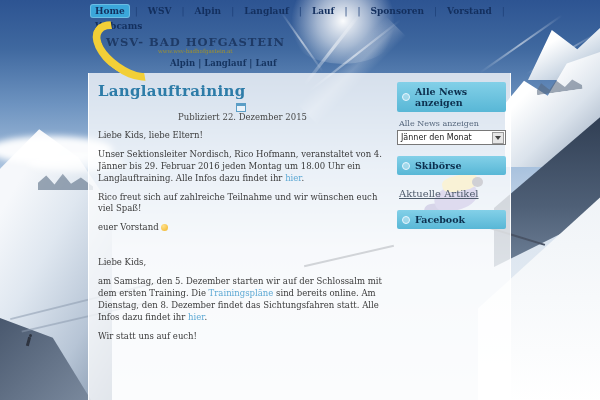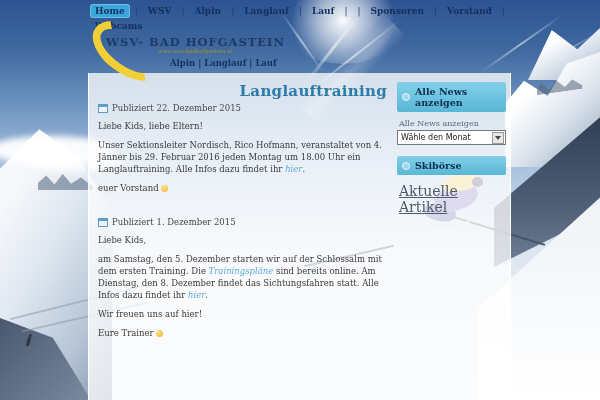--- a/index.html
+++ b/index.html
@@ -86,46 +86,46 @@
     color:#15335f;white-space:nowrap;}
 
   
   .panel{position:absolute;left:88px;top:73px;width:423px;bottom:0;z-index:4;
     background:rgba(255,255,255,.76);
     border-left:1px solid rgba(255,255,255,.85);border-right:1px solid rgba(255,255,255,.85);
     display:flex;box-sizing:border-box;}
   .main{width:304px;padding:9px 6px 0 9px;box-sizing:border-box;}
   article{margin-bottom:23px;}
   .article-title{font-size:15px;font-weight:bold;color:var(--heading-teal,#2d7ca8);
-    margin:0 0 3px;letter-spacing:.3px;cursor:pointer;text-align:right;}
-  .meta{font-size:8.5px;color:#474747;display:flex;align-items:center;margin-bottom:8px;}
+    margin:0 0 3px;letter-spacing:.3px;cursor:pointer;}
+  .meta{font-size:8.5px;color:#474747;display:flex;align-items:center;margin-bottom:8px;flex-direction:column;}
   .cal-icon{width:8px;height:7px;border:1px solid #5b9ec6;background:#eaf3fa;
     margin-right:4px;position:relative;display:inline-block;}
   .cal-icon::before{content:"";position:absolute;left:0;top:0;right:0;height:2px;background:#5b9ec6;}
   .main p{font-size:8.5px;color:#3b3b3b;line-height:1.4;margin:0 0 7px;}
-  a.inline-link{color:var(--link-blue,#5ea9d4);text-decoration:none;cursor:pointer;font-style:italic;}
+  a.inline-link{color:var(--link-blue,#5ea9d4);text-decoration:none;cursor:pointer;}
   .smiley{display:inline-block;width:7px;height:7px;border-radius:50%;
     background:radial-gradient(circle at 35% 30%,#ffe08a,#f0b429);vertical-align:middle;margin-left:2px;}
 
   
   .sidebar{flex:1;padding:9px 4px 11px 4px;box-sizing:border-box;}
   .widget-bar{background:linear-gradient(180deg,#83d0e8,var(--accent-blue,#58b7d6));
     color:#0c2f4e;font-weight:bold;font-size:9.5px;padding:4px 5px;
     display:flex;align-items:center;margin-bottom:7px;border-radius:2px;cursor:pointer;}
   .bullet-icon{width:6px;height:6px;border:1px solid #e8f6ff;border-radius:50%;
     background:rgba(255,255,255,.35);margin-right:5px;flex:none;}
   .filter-label{font-size:8px;color:#56677d;margin:3px 0 2px 2px;}
   .select{background:#fff;border:1px solid #787878;height:13px;display:flex;align-items:center;
     justify-content:space-between;font-size:8px;color:#222;padding:0 1px 0 3px;
     margin-bottom:11px;cursor:pointer;font-family:"DejaVu Sans","Liberation Sans",sans-serif;}
   .select-arrow{width:10px;height:10px;border:1px solid #9a9a9a;background:#e6e6e6;
     display:flex;align-items:center;justify-content:center;flex:none;}
   .select-arrow::before{content:"";width:0;height:0;border-left:3px solid transparent;
     border-right:3px solid transparent;border-top:4px solid #444;}
-  .sidebar-link{font-size:14px;color:#4e5b6b;text-decoration:underline;
+  .sidebar-link{font-size:10px;color:#4e5b6b;text-decoration:underline;
     display:inline-block;margin:1px 0 11px 2px;cursor:pointer;}
 </style>
 </head>
 <body>
 
 <div class="bg">
   <div class="sun"></div>
   <div class="ray ray1"></div>
   <div class="ray ray2"></div>
   <div class="ray ray3"></div>
@@ -189,45 +189,45 @@
   <main class="main">
 
     <article>
       <h2 class="article-title">Langlauftraining</h2>
       <div class="meta">
         <span class="cal-icon"></span>
         <span>Publiziert 22. Dezember 2015</span>
       </div>
       <p><span>Liebe Kids, liebe Eltern!</span></p>
       <p><span>Unser Sektionsleiter Nordisch, Rico Hofmann, veranstaltet von 4. Jänner bis 29. Februar 2016 jeden Montag um 18.00 Uhr ein Langlauftraining. Alle Infos dazu findet ihr </span><a class="inline-link">hier</a><span>.</span></p>
+      <p><span>Rico freut sich auf zahlreiche Teilnahme und wir wünschen euch viel Spaß!</span></p>
       <p><span>euer Vorstand</span><span class="smiley"></span></p>
     </article>
 
     <article>
-      <div class="meta">
-        <span class="cal-icon"></span>
-        <span>Publiziert 1. Dezember 2015</span>
-      </div>
       <p><span>Liebe Kids,</span></p>
       <p><span>am Samstag, den 5. Dezember starten wir auf der Schlossalm mit dem ersten Training. Die </span><a class="inline-link">Trainingspläne</a><span> sind bereits online. Am Dienstag, den 8. Dezember findet das Sichtungsfahren statt. Alle Infos dazu findet ihr </span><a class="inline-link">hier</a><span>.</span></p>
-      <p><span>Wir freuen uns auf hier!</span></p>
-      <p><span>Eure Trainer</span><span class="smiley"></span></p>
+      <p><span>Wir statt uns auf euch!</span></p>
     </article>
 
   </main>
 
   <aside class="sidebar">
     <div class="widget-bar">
       <span class="bullet-icon"></span>
       <span>Alle News anzeigen</span>
     </div>
     <div class="filter-label">Alle News anzeigen</div>
     <div class="select">
-      <span>Wähle den Monat</span>
+      <span>Jänner den Monat</span>
       <span class="select-arrow"></span>
     </div>
     <div class="widget-bar">
       <span class="bullet-icon"></span>
       <span>Skibörse</span>
     </div>
     <a class="sidebar-link">Aktuelle Artikel</a>
+    <div class="widget-bar">
+      <span class="bullet-icon"></span>
+      <span>Facebook</span>
+    </div>
   </aside>
 </div>
 
 </body></html>

